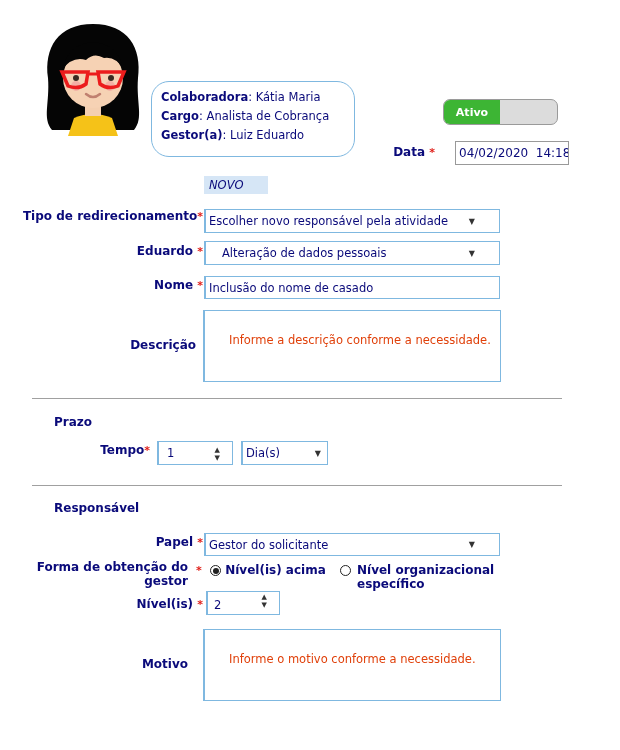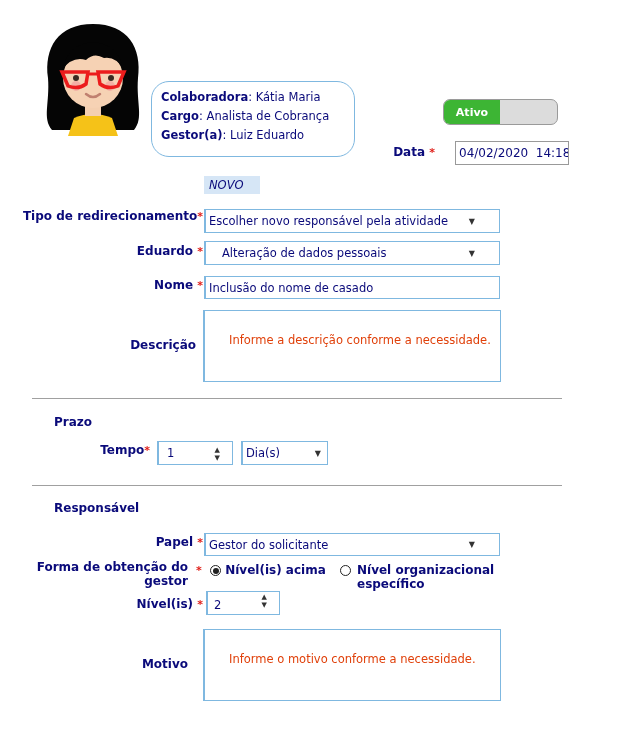--- a/index.html
+++ b/index.html
@@ -57,21 +57,21 @@
   <div class="on">Ativo</div>
 </div>
 
 <div class="lbl" style="left:380px;top:145px;width:55px;">
   <span>Data</span> <span class="req">*</span>
 </div>
 <div class="box" style="left:455px;top:141px;width:114px;height:24px;border:1px solid #999;font-size:12px;">
   <span style="white-space:pre;">04/02/2020  14:18</span>
 </div>
 
-<div class="abs" style="left:204px;top:176px;width:56px;height:18px;background:#d6e6f6;color:#0a0a7a;font-style:italic;font-size:11.5px;padding-left:5px;box-sizing:border-box;line-height:18px;">
+<div class="abs" style="left:204px;top:176px;width:64px;height:18px;background:#d6e6f6;color:#0a0a7a;font-style:italic;font-size:11.5px;padding-left:5px;box-sizing:border-box;line-height:18px;">
   <span>NOVO</span>
 </div>
 
 <div class="lbl" style="left:0;top:209px;width:203px;">
   <span>Tipo de redirecionamento</span><span class="req">*</span>
 </div>
 <div class="box" style="left:204px;top:209px;width:296px;height:24px;">
   <span>Escolher novo responsável pela atividade</span>
   <span class="caret">▼</span>
 </div>

